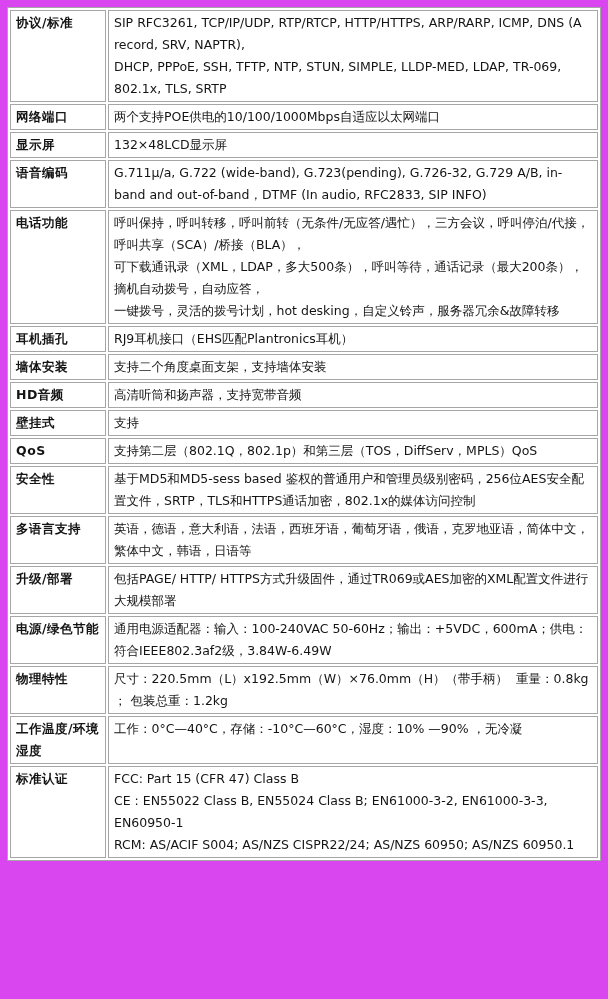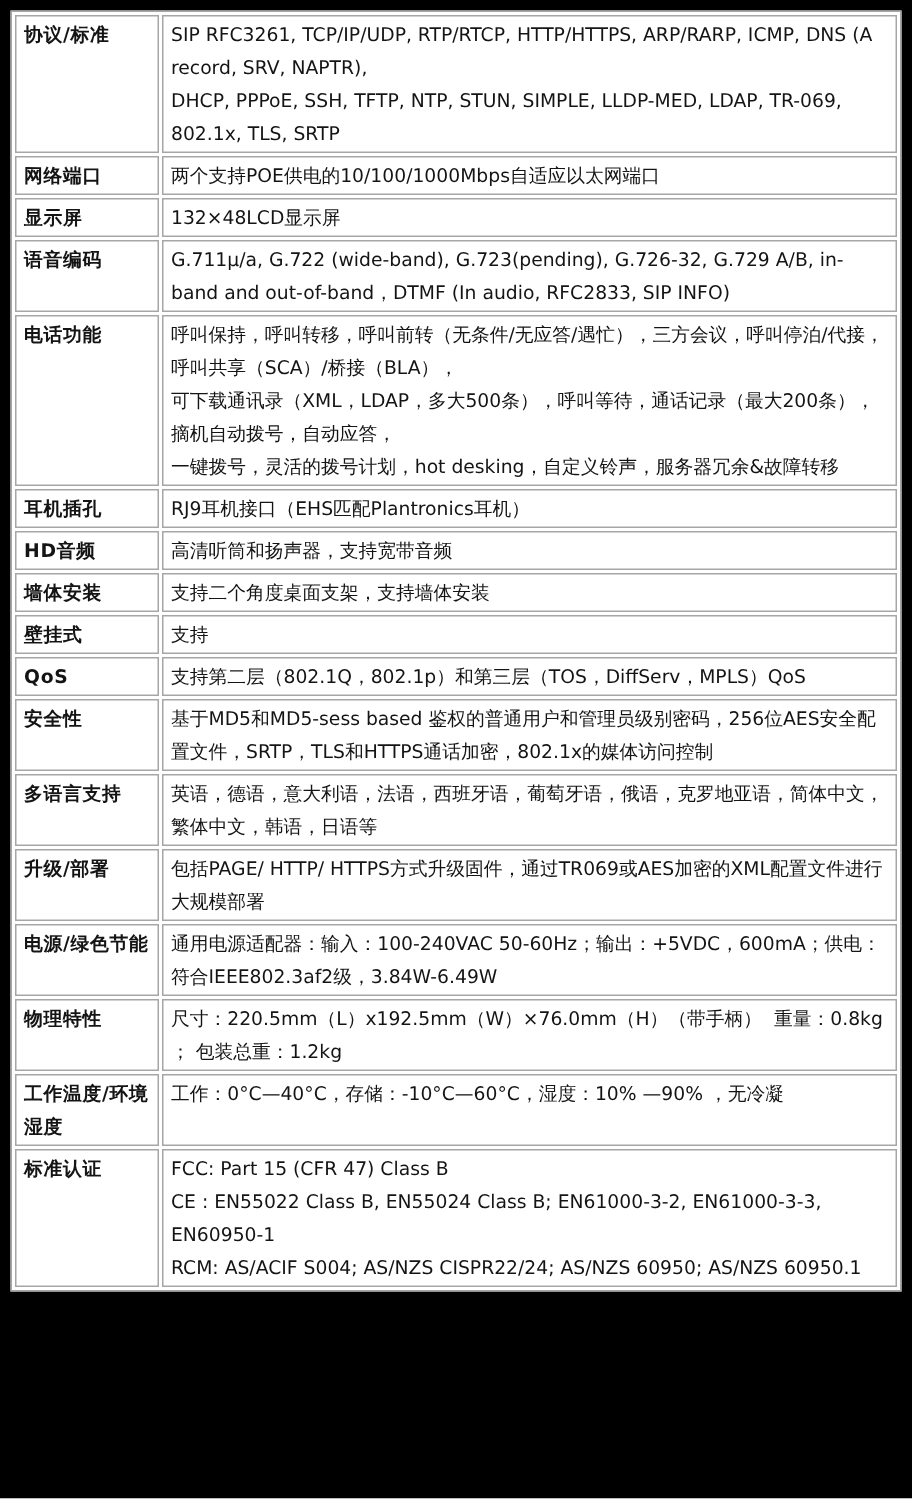--- a/index.html
+++ b/index.html
@@ -3,21 +3,21 @@
 <meta charset="utf-8">
 <style>
   html, body {
     margin: 0;
     padding: 0;
     background: #ffffff;
   }
   .page {
     width: 608px;
     height: 999px;
-    background: #000000;
+    background: #d946ef;
     box-sizing: border-box;
     padding: 7px 7px 0 7px;
     overflow: hidden;
     font-family: "DejaVu Sans", "Liberation Sans", sans-serif;
   }
   table.spec-table {
     border-collapse: separate;
     border-spacing: 2px;
     border: 1px solid #a6a6a6;
     width: 594px;
@@ -76,26 +76,26 @@
         <td class="spec-label">电话功能</td>
         <td class="spec-value">呼叫保持，呼叫转移，呼叫前转（无条件/无应答/遇忙），三方会议，呼叫停泊/代接，呼叫共享（SCA）/桥接（BLA），
 可下载通讯录（XML，LDAP，多大500条），呼叫等待，通话记录（最大200条），摘机自动拨号，自动应答，
 一键拨号，灵活的拨号计划，hot desking，自定义铃声，服务器冗余&amp;故障转移</td>
       </tr>
       <tr>
         <td class="spec-label">耳机插孔</td>
         <td class="spec-value">RJ9耳机接口（EHS匹配Plantronics耳机）</td>
       </tr>
       <tr>
+        <td class="spec-label">墙体安装</td>
+        <td class="spec-value">支持二个角度桌面支架，支持墙体安装</td>
+      </tr>
+      <tr>
         <td class="spec-label">HD音频</td>
         <td class="spec-value">高清听筒和扬声器，支持宽带音频</td>
-      </tr>
-      <tr>
-        <td class="spec-label">墙体安装</td>
-        <td class="spec-value">支持二个角度桌面支架，支持墙体安装</td>
       </tr>
       <tr>
         <td class="spec-label">壁挂式</td>
         <td class="spec-value">支持</td>
       </tr>
       <tr>
         <td class="spec-label">QoS</td>
         <td class="spec-value">支持第二层（802.1Q，802.1p）和第三层（TOS，DiffServ，MPLS）QoS</td>
       </tr>
       <tr>

